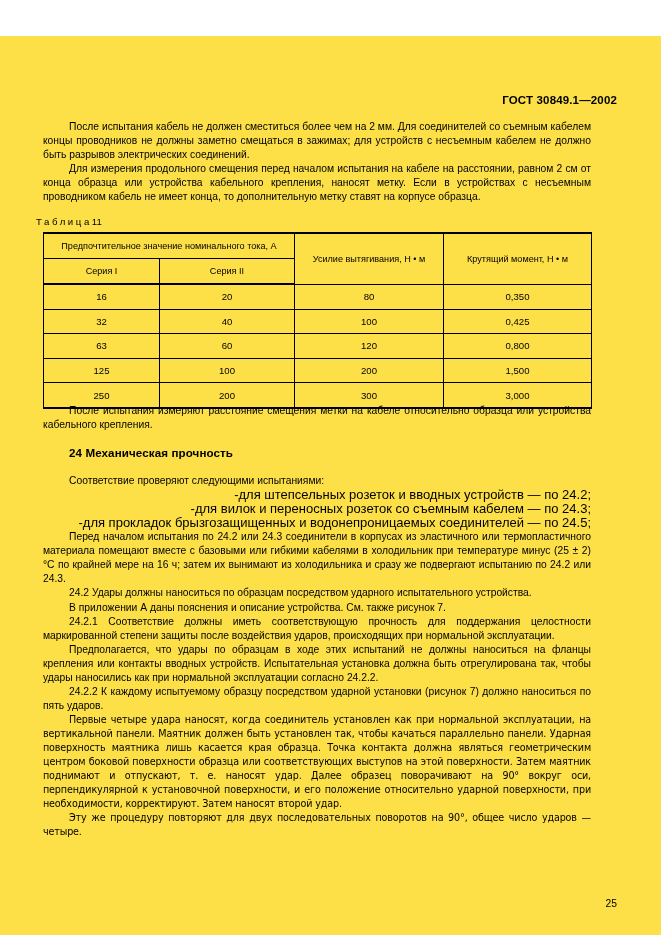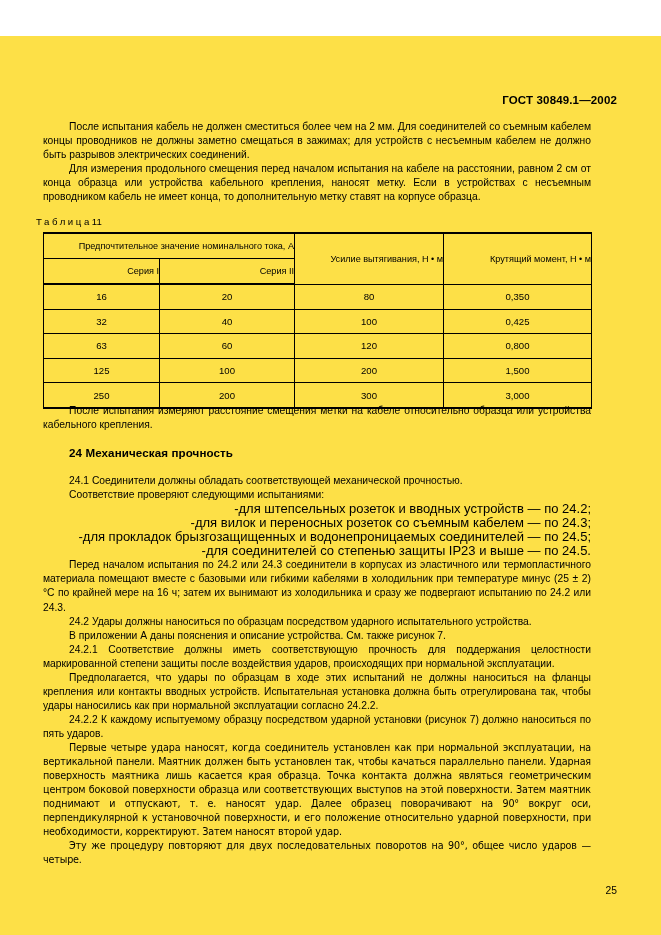--- a/index.html
+++ b/index.html
@@ -88,21 +88,21 @@
     font-size: 9.1px;
   }
   table.t11 th,
   table.t11 td {
     border: 1px solid #000000;
     text-align: center;
     vertical-align: middle;
     padding: 0;
     font-weight: normal;
   }
-  table.t11 thead th { height: 24px; text-align: right; }
+  table.t11 thead th { height: 24px; }
   table.t11 thead th.tall { height: 49px; }
   table.t11 tbody td { height: 23.6px; font-size: 9.6px; }
 
   table.t11 thead tr:last-child th { border-bottom-width: 2px; }
   table.t11 tbody tr:last-child td { border-bottom-width: 2px; }
   table.t11 thead tr:first-child th { border-top-width: 2px; }
 
   col.c1 { width: 116px; }
   col.c2 { width: 135px; }
   col.c3 { width: 149px; }
@@ -113,21 +113,21 @@
     font-family: "DejaVu Sans", sans-serif;
     font-size: 9.6px;
     line-height: 14.05px;
     letter-spacing: -0.15px;
   }
 
   
   .page-number {
     position: absolute;
     right: 44px;
-    bottom: 75px;
+    bottom: 62px;
     font-size: 10.3px;
   }
 </style>
 </head>
 <body>
 
 <div class="page">
 
   <div class="doc-header">ГОСТ 30849.1—2002</div>
 
@@ -195,27 +195,25 @@
   <div class="content" style="top:368px;">
 
     <p class="para">После испытания измеряют расстояние смещения метки на кабеле относительно образца или устройства кабельного крепления.</p>
 
     <div class="gap-md"></div>
 
     <h2 class="section-heading">24 Механическая прочность</h2>
 
     <div class="gap-md"></div>
 
-    <p class="para">24.1 Соединители должны обладать соответствующей механической прочностью.</p>
     <p class="para">Соответствие проверяют следующими испытаниями:</p>
 
     <p class="bullet"><span class="dash">-</span><span>для штепсельных розеток и вводных устройств — по 24.2;</span></p>
     <p class="bullet"><span class="dash">-</span><span>для вилок и переносных розеток со съемным кабелем — по 24.3;</span></p>
     <p class="bullet"><span class="dash">-</span><span>для прокладок брызгозащищенных и водонепроницаемых соединителей — по 24.5;</span></p>
-    <p class="bullet"><span class="dash">-</span><span>для соединителей со степенью защиты IP23 и выше — по 24.5.</span></p>
 
     <p class="para">Перед началом испытания по 24.2 или 24.3 соединители в корпусах из эластичного или термопластичного материала помещают вместе с базовыми или гибкими кабелями в холодильник при температуре минус (25 ± 2) °С по крайней мере на 16 ч; затем их вынимают из холодильника и сразу же подвергают испытанию по 24.2 или 24.3.</p>
 
     <p class="para">24.2 Удары должны наноситься по образцам посредством ударного испытательного устройства.</p>
     <p class="para">В приложении А даны пояснения и описание устройства. См. также рисунок 7.</p>
 
     <p class="para">24.2.1 Соответствие должны иметь соответствующую прочность для поддержания целостности маркированной степени защиты после воздействия ударов, происходящих при нормальной эксплуатации.</p>
 
     <p class="para">Предполагается, что удары по образцам в ходе этих испытаний не должны наноситься на фланцы крепления или контакты вводных устройств. Испытательная установка должна быть отрегулирована так, чтобы удары наносились как при нормальной эксплуатации согласно 24.2.2.</p>
 

